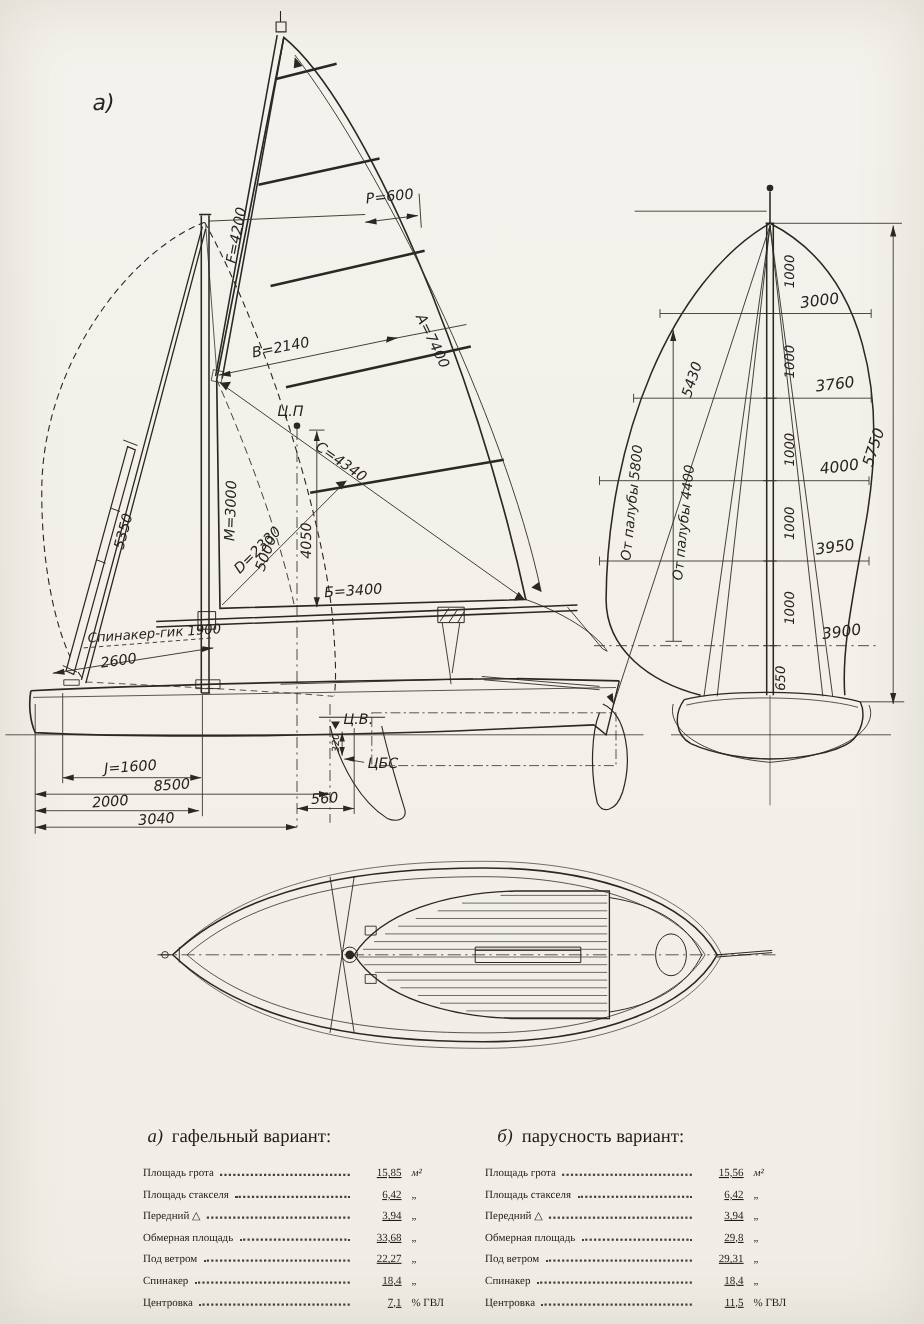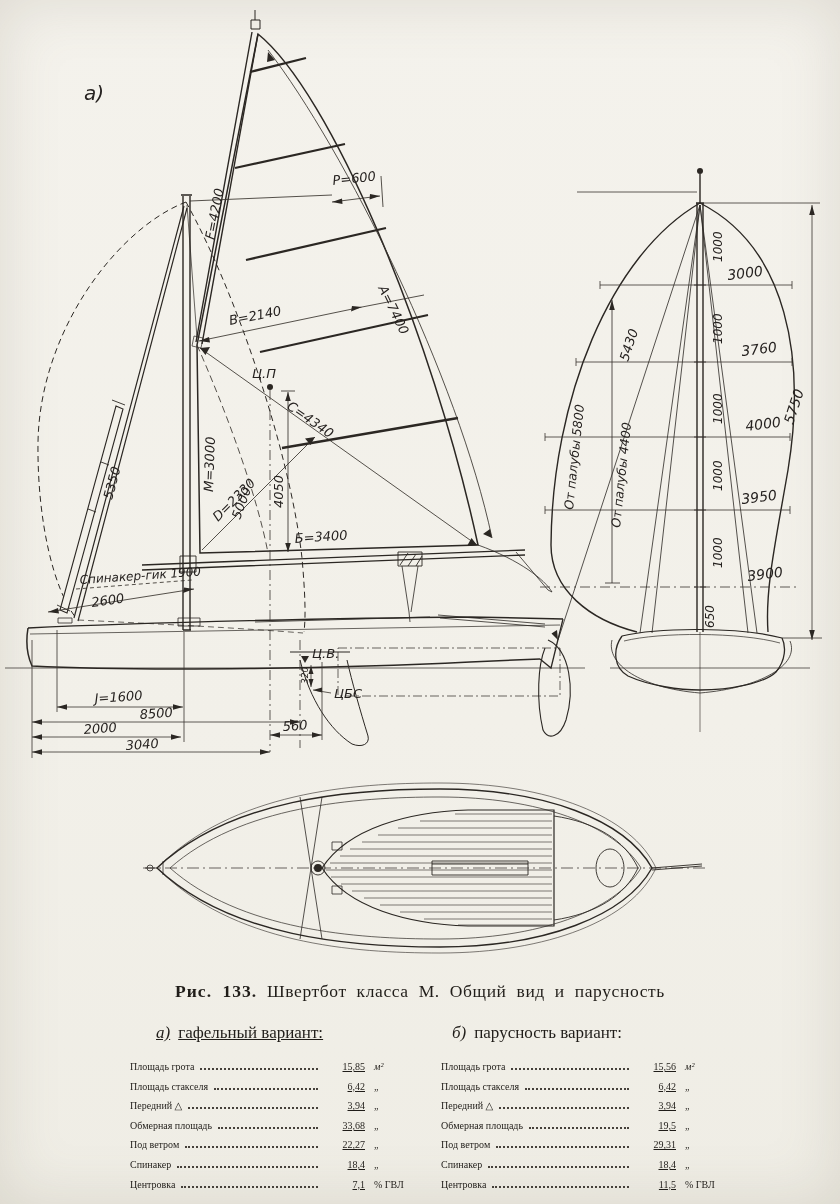--- a/index.html
+++ b/index.html
@@ -10,21 +10,21 @@
     box-shadow:inset 0 0 60px rgba(120,110,90,.18);
     font-family:"Liberation Serif",serif;color:#201d19;overflow:hidden;
   }
   svg text{font-family:"DejaVu Sans",sans-serif;font-style:italic;fill:#262220;}
   .caption{position:absolute;top:981px;left:0;width:100%;text-align:center;
     font-size:17.5px;letter-spacing:.6px;word-spacing:5px;}
   .caption b{margin-right:10px;letter-spacing:1px;}
   .variant-heads{position:absolute;top:1023px;left:0;width:100%;font-size:17px;}
   .vhead{position:absolute;white-space:nowrap;}
   .vhead .vletter{font-style:italic;margin-right:8px;}
-  .vhead-left{left:156px;text-decoration:underline;} .vhead-right{left:452px;}
+  .vhead-left{left:134px;} .vhead-right{left:452px;}
   .spec-table{position:absolute;top:1057px;width:296px;font-size:10px;line-height:19.6px;}
   .spec-left{left:130px;} .spec-right{left:441px;}
   .spec-row{display:flex;align-items:baseline;}
   .spec-label{white-space:nowrap;}
   .spec-leader{flex:1 1 auto;border-bottom:2px dotted #45403a;margin:0 5px 4px 6px;min-width:8px;}
   .spec-value{flex:0 0 42px;text-align:right;white-space:nowrap;text-decoration:underline;}
   .spec-unit{flex:0 0 52px;padding-left:9px;white-space:nowrap;}
   .unit-sq{font-style:italic;}
 </style>
 </head>
@@ -208,23 +208,20 @@
     <text x="722" y="568" font-size="12" transform="rotate(-90 722 568)">1000</text>
     <text x="714" y="628" font-size="12" transform="rotate(-90 714 628)">650</text>
     <text x="793" y="425" font-size="14" transform="rotate(-72 793 425)">5750</text>
     <text x="628" y="362" transform="rotate(-72 628 362)">5430</text>
     <text x="573" y="510" font-size="12.5" transform="rotate(-84 573 510)">От палубы 5800</text>
     <text x="620" y="528" font-size="12.5" transform="rotate(-84 620 528)">От палубы 4400</text>
   </g>
 </svg>
 
 
-<div class="caption">
-  <b>Рис. 133.</b><span>Швертбот класса М. Общий вид и парусность</span>
-</div>
 
 <div class="variant-heads">
   <div class="vhead vhead-left">
     <span class="vletter">а)</span><span>гафельный вариант:</span>
   </div>
   <div class="vhead vhead-right">
     <span class="vletter">б)</span><span>парусность вариант:</span>
   </div>
 </div>
 
@@ -288,21 +285,21 @@
       </div>
   <div class="spec-row">
         <span class="spec-label">Передний △</span>
         <span class="spec-leader"></span>
         <span class="spec-value">3,94</span>
         <span class="spec-unit">„</span>
       </div>
   <div class="spec-row">
         <span class="spec-label">Обмерная площадь</span>
         <span class="spec-leader"></span>
-        <span class="spec-value">19,5</span>
+        <span class="spec-value">29,8</span>
         <span class="spec-unit">„</span>
       </div>
   <div class="spec-row">
         <span class="spec-label">Под ветром</span>
         <span class="spec-leader"></span>
         <span class="spec-value">29,31</span>
         <span class="spec-unit">„</span>
       </div>
   <div class="spec-row">
         <span class="spec-label">Спинакер</span>

